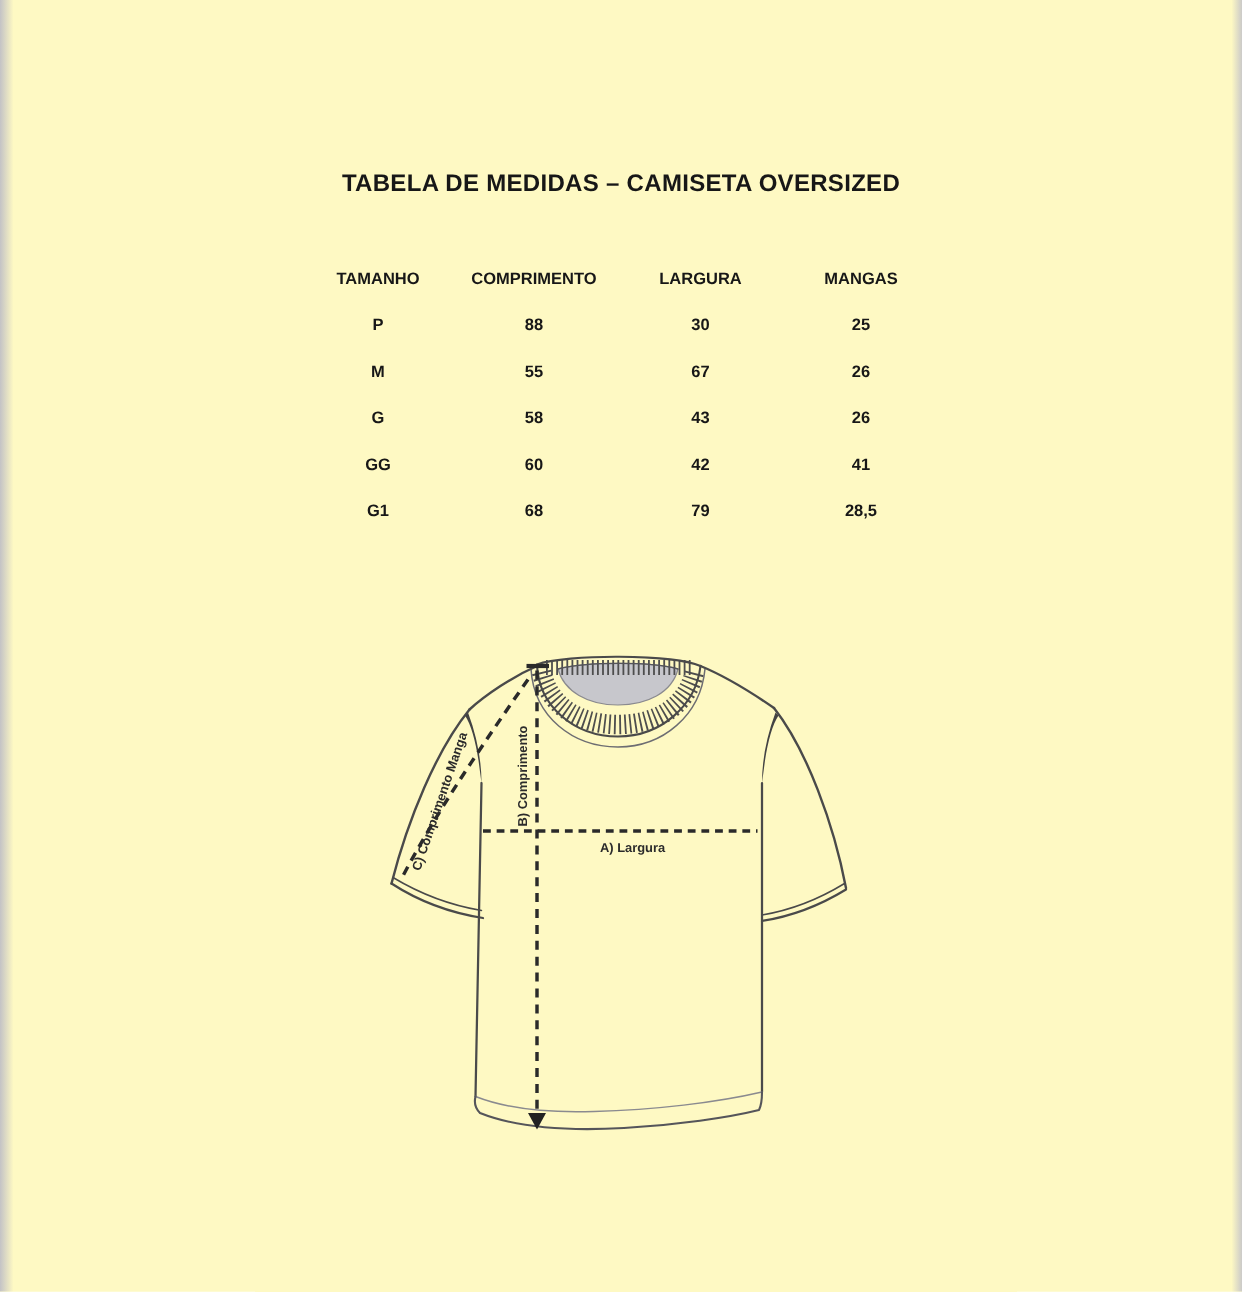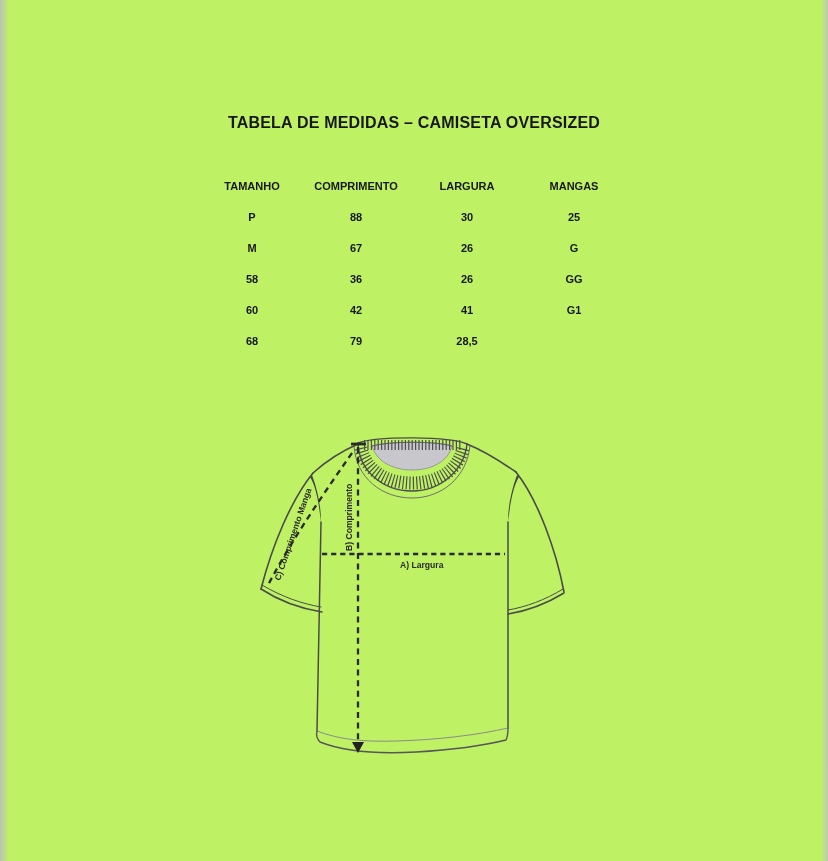--- a/index.html
+++ b/index.html
@@ -4,21 +4,21 @@
 <style>
   html,body{margin:0;padding:0;}
   body{
     width:828px;height:861px;
     background:#ffffff;
     font-family:"Liberation Sans", sans-serif;
     color:#1b1b1b;
     position:relative;
     overflow:hidden;
   }
-  .page{position:absolute;inset:0;background:#bef264;}
+  .page{position:absolute;inset:0;background:#fef9c3;}
   .edge{position:absolute;top:0;bottom:0;pointer-events:none;}
   .edge-left{left:0;width:9px;background:linear-gradient(to right, rgba(185,185,198,0.85), rgba(255,255,255,0));}
   .edge-right{right:0;width:7px;background:linear-gradient(to left, rgba(190,190,202,0.8), rgba(255,255,255,0));}
 
   .title{
     position:absolute;top:114px;left:0;width:828px;
     margin:0;text-align:center;
     font-size:16px;font-weight:700;letter-spacing:.2px;
     color:#171717;
   }
@@ -57,26 +57,27 @@
     <div class="cell">COMPRIMENTO</div>
     <div class="cell">LARGURA</div>
     <div class="cell">MANGAS</div>
 
     <div class="cell">P</div>
     <div class="cell">88</div>
     <div class="cell">30</div>
     <div class="cell">25</div>
 
     <div class="cell">M</div>
+    <div class="cell">55</div>
     <div class="cell">67</div>
     <div class="cell">26</div>
 
     <div class="cell">G</div>
     <div class="cell">58</div>
-    <div class="cell">36</div>
+    <div class="cell">43</div>
     <div class="cell">26</div>
 
     <div class="cell">GG</div>
     <div class="cell">60</div>
     <div class="cell">42</div>
     <div class="cell">41</div>
 
     <div class="cell">G1</div>
     <div class="cell">68</div>
     <div class="cell">79</div>

